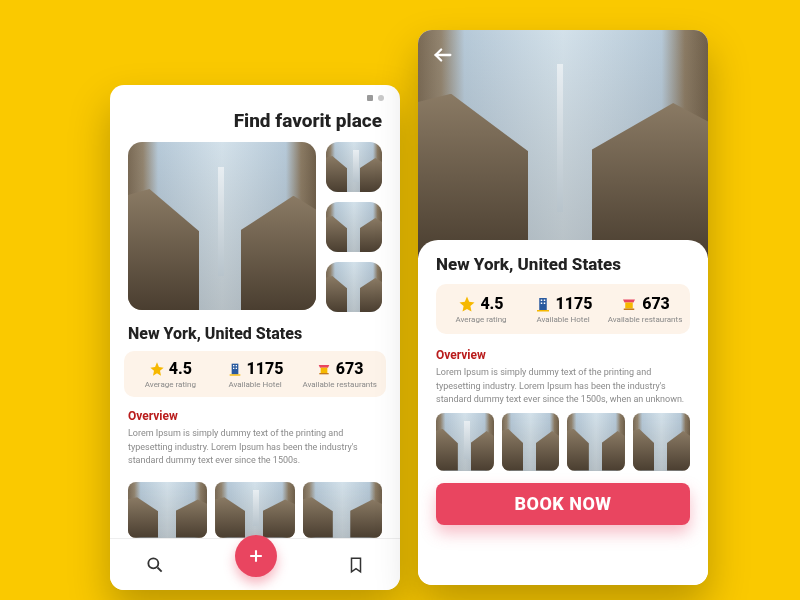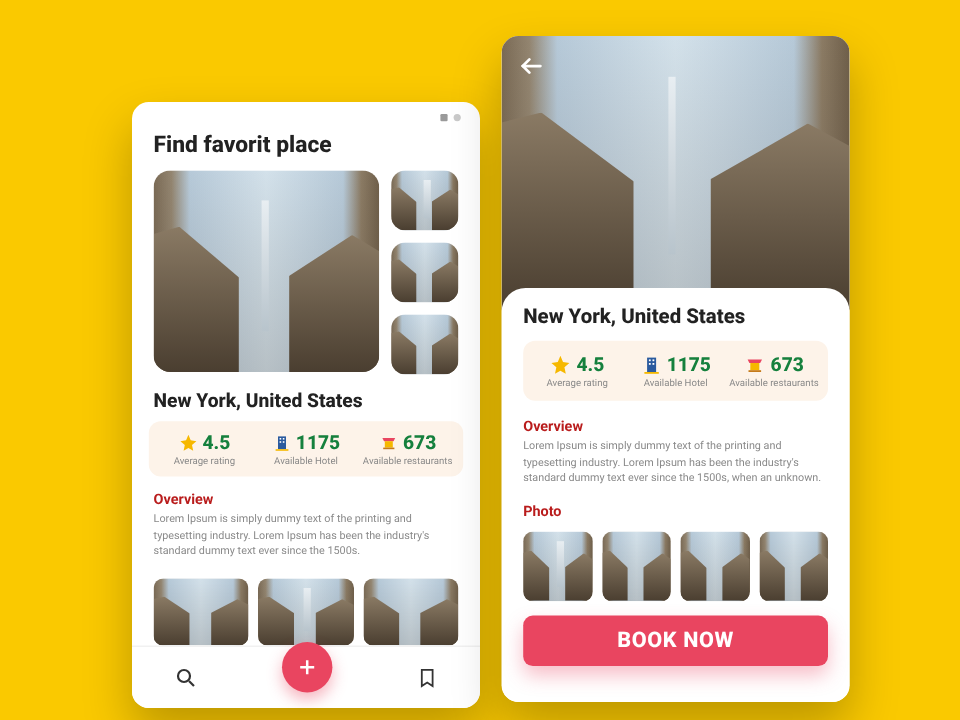--- a/index.html
+++ b/index.html
@@ -31,34 +31,34 @@
   content:""; position:absolute; bottom:0; background:#5a4e3f;
 }
 .city::before { left:0; width:38%; height:72%; clip-path: polygon(0 100%, 0 5%, 30% 0, 100% 35%, 100% 100%); background:linear-gradient(#8a7a64,#4a3e30); }
 .city::after { right:0; width:40%; height:68%; clip-path: polygon(0 30%, 70% 0, 100% 12%, 100% 100%, 0 100%); background:linear-gradient(#8a7a64,#4a3e30); }
 .city .tower { position:absolute; left:48%; bottom:20%; width:6px; height:65%; background:linear-gradient(#e8eef2,#b8c4cc); }
 
 
 .phone-a .dots { position:absolute; top:10px; right:16px; display:flex; gap:5px; }
 .phone-a .dots span { width:6px; height:6px; border-radius:50%; background:#c9c9c9; }
 .phone-a .dots span.sq { border-radius:1px; background:#9a9a9a; }
-.phone-a .header { padding: 24px 18px 10px; font-size:19px; font-weight:800; color:#222; }
+.phone-a .header { padding: 24px 18px 10px; font-size:19px; font-weight:800; color:#222;text-align:right; }
 .phone-a .hero-row { display:flex; gap:10px; padding:0 18px; }
 .phone-a .hero { width:188px; height:168px; border-radius:14px; overflow:hidden; position:relative; }
 .phone-a .side-col { flex:1; display:flex; flex-direction:column; gap:10px; }
 .phone-a .thumb { flex:1; border-radius:12px; overflow:hidden; position:relative; min-height:50px; }
 .phone-a .place-title { padding:12px 18px 8px; font-size:16px; font-weight:800; color:#222; }
 
 .stats {
   margin: 0 14px; background:#fdf3e9; border-radius:10px;
   display:flex; padding:8px 4px 8px;
 }
 .stat { flex:1; text-align:center; }
 .stat .row1 { display:flex; align-items:center; justify-content:center; gap:4px; }
-.stat .val { font-size:16px; font-weight:800; color:#15803d; }
+.stat .val { font-size:16px; font-weight:800; color:#000000; }
 .stat .lbl { font-size:8px; color:#888; margin-top:2px; }
 
 .section-h { padding:12px 18px 4px; font-size:12px; font-weight:700; color:#b91c1c; }
 .body-text { padding:0 18px; font-size:9px; line-height:1.5; color:#8a8a8a; }
 
 .photo-row { display:flex; gap:8px; padding:6px 18px 0; }
 .photo-row .ph { flex:1; height:56px; border-radius:8px; position:relative; overflow:hidden; }
 
 .bottom-nav {
   position:absolute; bottom:0; left:0; right:0; height:52px;
@@ -247,21 +247,20 @@
           </span>
           <span class="val">673</span>
         </div>
         <div class="lbl">Available restaurants</div>
       </div>
     </div>
 
     <div class="section-h">Overview</div>
     <div class="body-text">Lorem Ipsum is simply dummy text of the printing and typesetting industry. Lorem Ipsum has been the industry's standard dummy text ever since the 1500s, when an unknown.</div>
 
-    <div class="section-h" style="margin-top:8px">Photo</div>
     <div class="photo-row">
       <div class="ph city">
           <div class="tower"></div>
         </div>
       <div class="ph city"></div>
       <div class="ph city"></div>
       <div class="ph city"></div>
     </div>
 
     <div class="book-btn">BOOK NOW</div>

